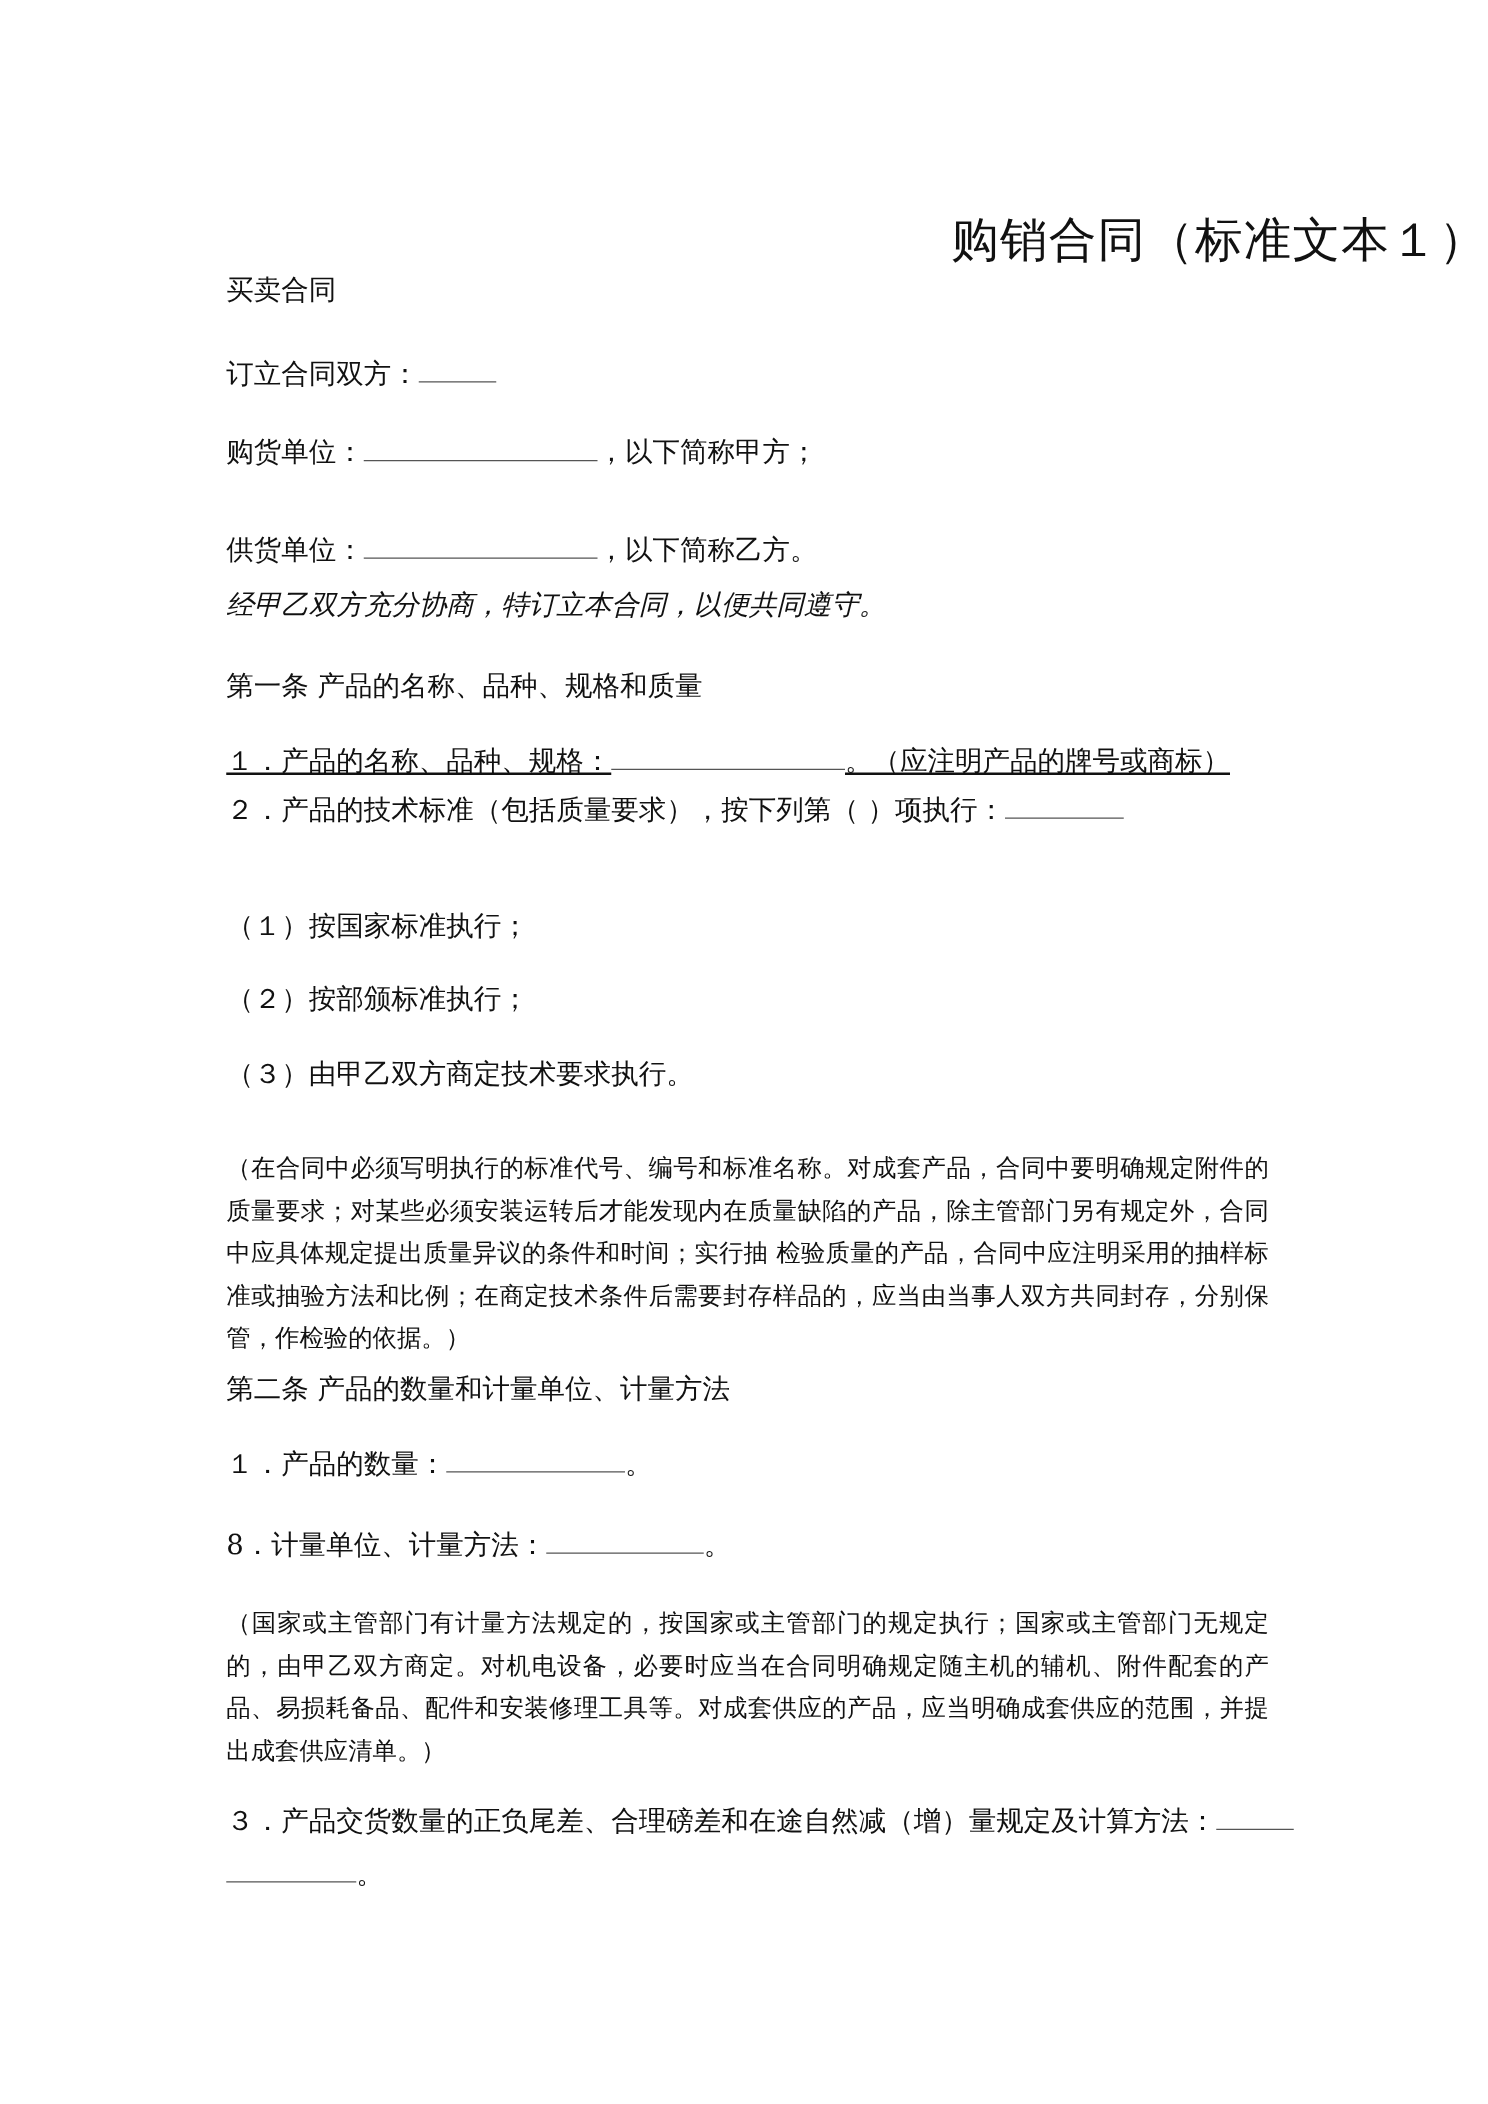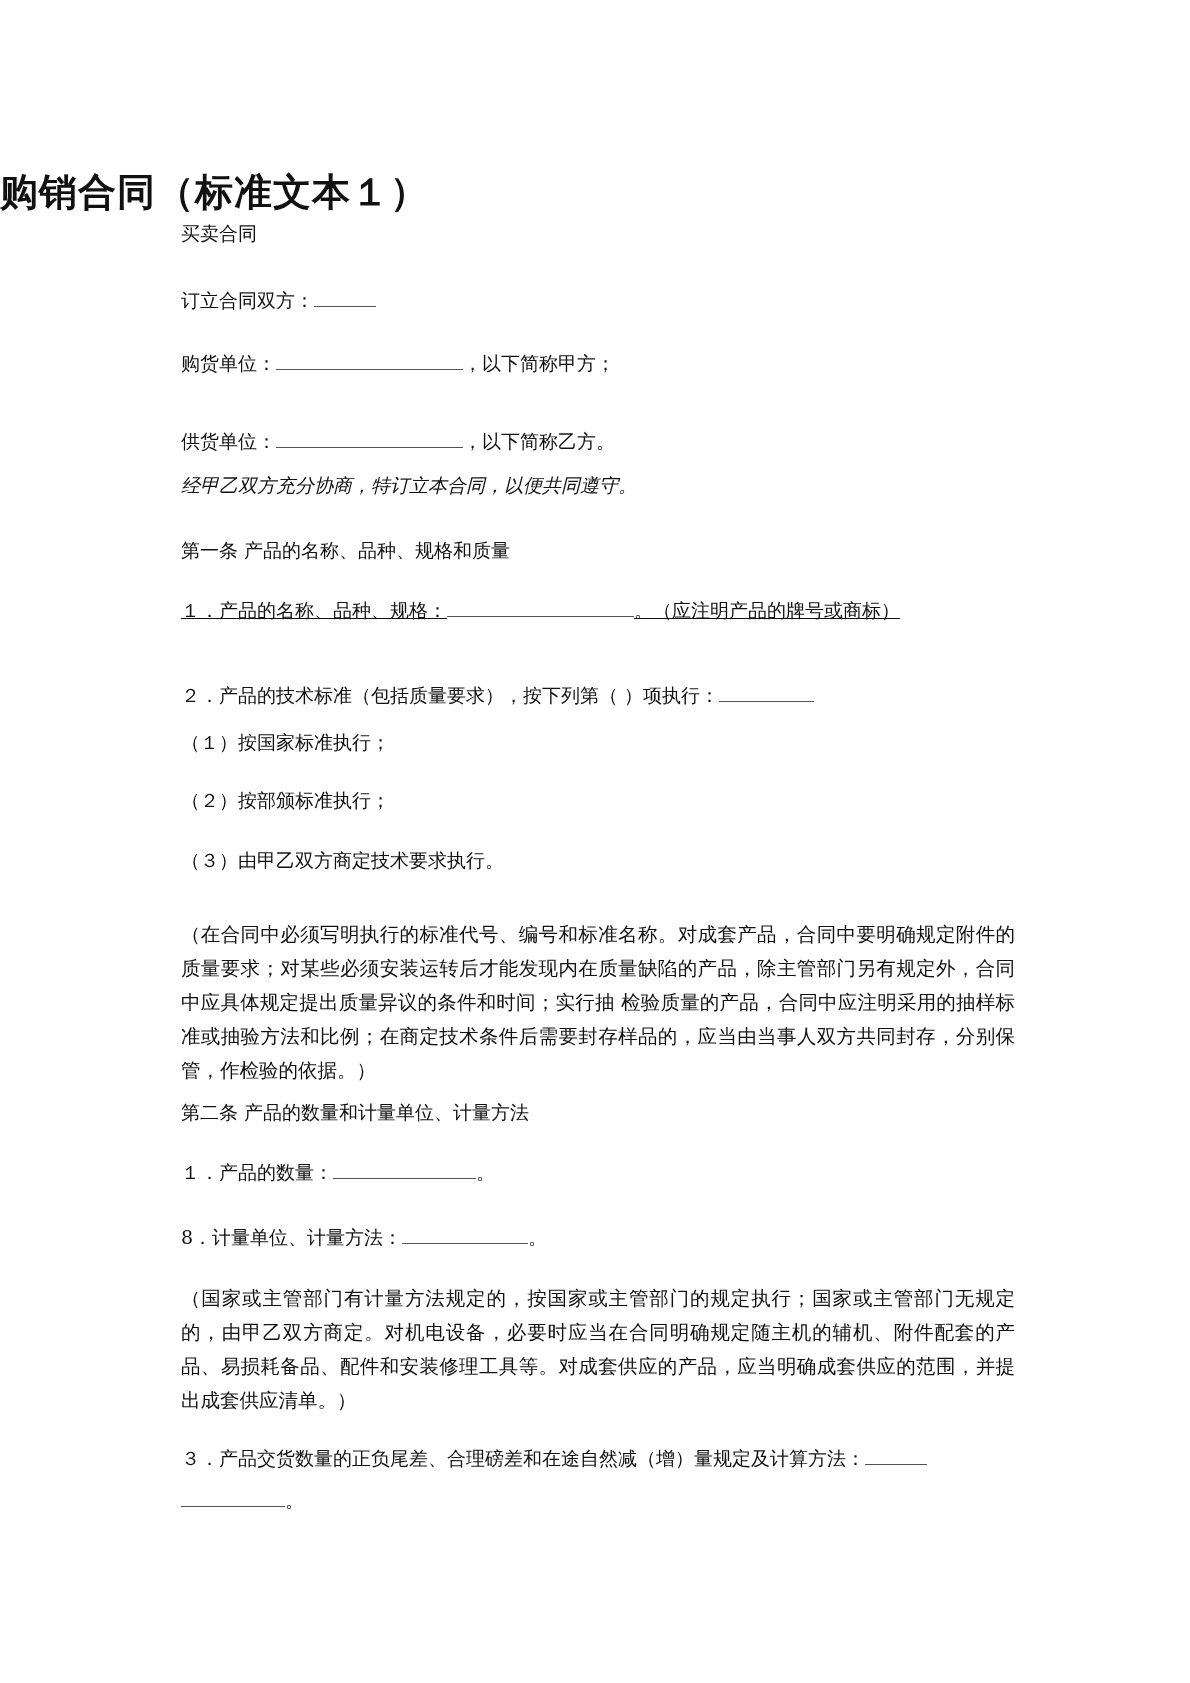--- a/index.html
+++ b/index.html
@@ -1,21 +1,21 @@
 <!DOCTYPE html>
 <html><head>
 <meta charset="utf-8">
 <style>
   html, body { margin: 0; padding: 0; background: #ffffff; }
   body { width: 1190px; height: 1683px; position: relative; overflow: hidden;
          font-family: "DejaVu Serif", "Liberation Serif", serif; color: #111; }
   .page { position: absolute; left: 0; top: 0; width: 1190px; height: 1683px; background: #fff; }
-  .title { position: absolute; left: 0; width: 1190px; top: 168px; text-align: left;
-           font-size: 38px; font-weight: bold; letter-spacing: 1px; line-height: 48px; }
-  .line { position: absolute; left: 181px; width: 830px; font-size: 19px; line-height: 26px; white-space: nowrap; }
+  .title { position: absolute; left: 0; width: 1190px; top: 168px; text-align: right;
+           font-size: 38px; font-weight: normal; letter-spacing: 1px; line-height: 48px; }
+  .line { position: absolute; left: 181px; width: 830px; font-size: 22px; line-height: 26px; white-space: nowrap; }
   .para { position: absolute; left: 181px; width: 834px; font-size: 19.5px; line-height: 34px;
           text-align: justify; white-space: normal; }
   .blank { display: inline-block; border-bottom: 1px solid #555; height: 18px; vertical-align: baseline; }
 </style>
 </head>
 <body>
 
 <div class="page">
 
   <div class="title">购销合同（标准文本１）</div>
@@ -35,21 +35,21 @@
   </div>
 
   <div class="line" style="top:472px;font-style:italic;">经甲乙双方充分协商，特订立本合同，以便共同遵守。</div>
 
   <div class="line" style="top:537px;">第一条 产品的名称、品种、规格和质量</div>
 
   <div class="line" style="top:597px;text-decoration:underline;">
     <span>１．产品的名称、品种、规格：</span><span class="blank" style="width:187px;"></span><span>。（应注明产品的牌号或商标）</span>
   </div>
 
-  <div class="line" style="top:682px;">
+  <div class="line" style="top:636px;">
     <span>２．产品的技术标准（包括质量要求），按下列第（  ）项执行：</span><span class="blank" style="width:95px;"></span>
   </div>
 
   <div class="line" style="top:729px;">（１）按国家标准执行；</div>
   <div class="line" style="top:787px;">（２）按部颁标准执行；</div>
   <div class="line" style="top:847px;">（３）由甲乙双方商定技术要求执行。</div>
 
   <div class="para" style="top:905px;margin-top:13px;">（在合同中必须写明执行的标准代号、编号和标准名称。对成套产品，合同中要明确规定附件的质量要求；对某些必须安装运转后才能发现内在质量缺陷的产品，除主管部门另有规定外，合同中应具体规定提出质量异议的条件和时间；实行抽 检验质量的产品，合同中应注明采用的抽样标准或抽验方法和比例；在商定技术条件后需要封存样品的，应当由当事人双方共同封存，分别保管，作检验的依据。）</div>
 
   <div class="line" style="top:1099px;">第二条 产品的数量和计量单位、计量方法</div>

